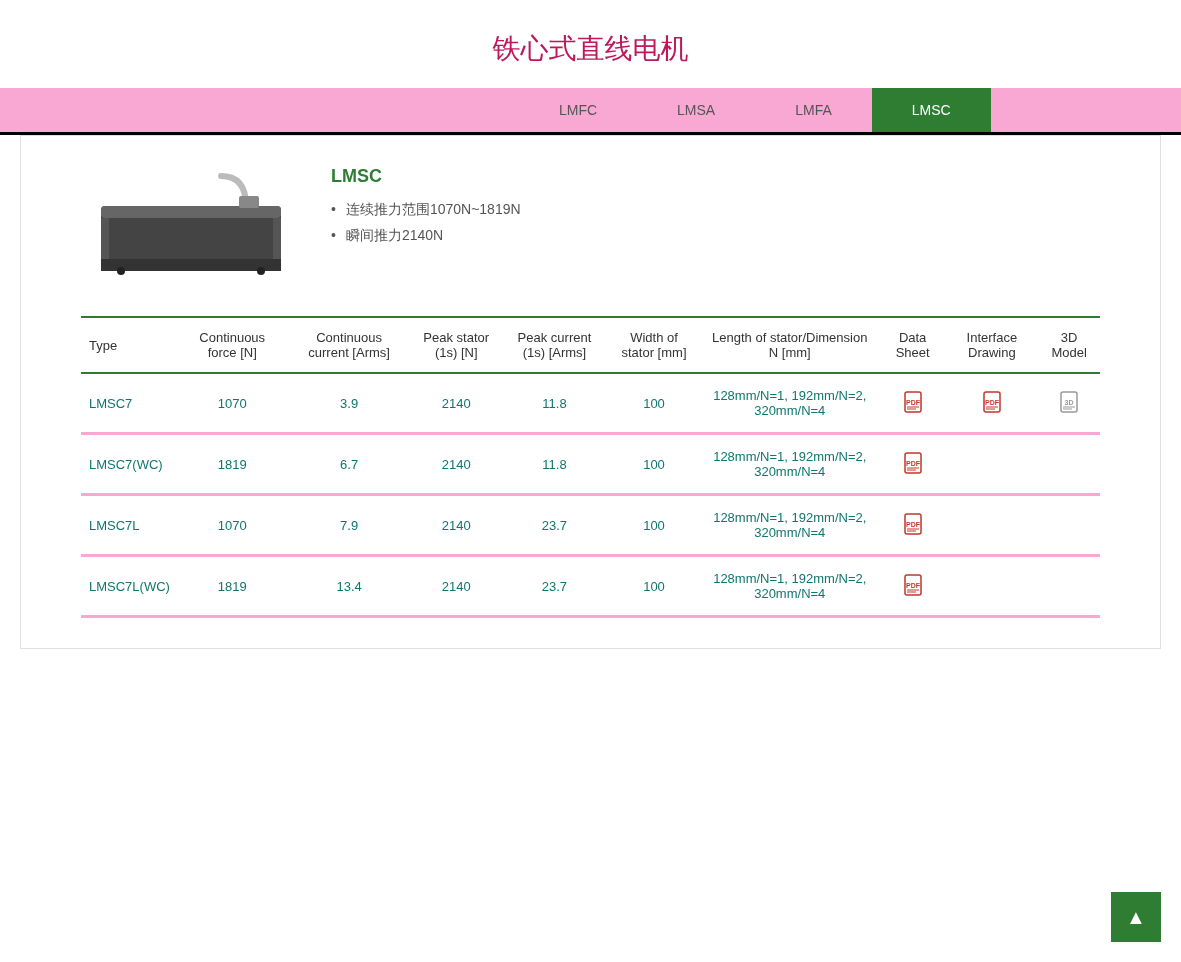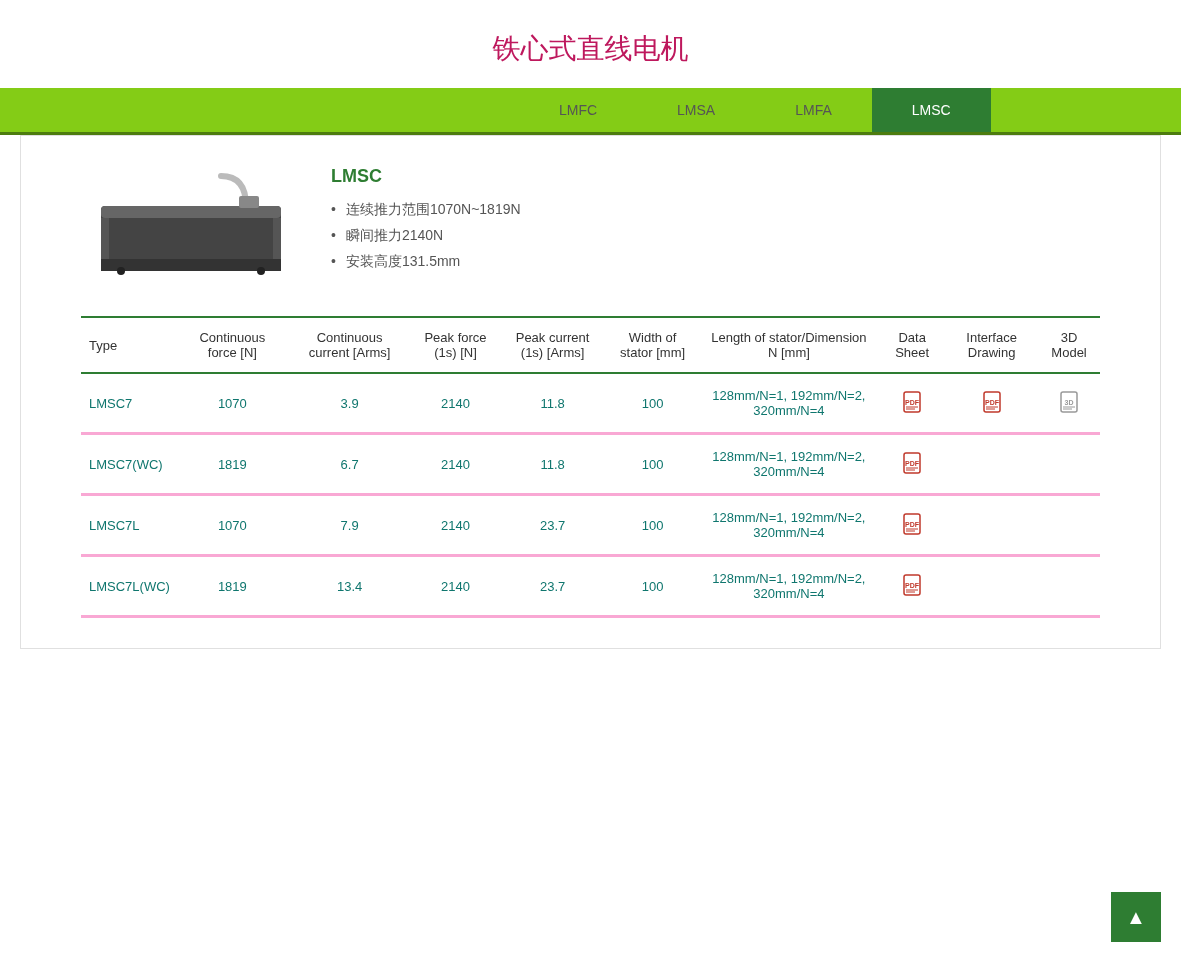--- a/index.html
+++ b/index.html
@@ -8,22 +8,22 @@
     .page-title {
       text-align: center;
       padding: 30px 0 20px;
       font-size: 28px;
       color: #be185d;
       font-weight: normal;
     }
 
     .tab-nav {
       display: flex;
-      border-bottom: 3px solid #4d7c0f;
-      background: #84cc16;
+      border-bottom: 3px solid #000000;
+      background: #f9a8d4;
       padding: 0 26px;
     }
 
     .tab-item {
       padding: 14px 40px;
       cursor: pointer;
       font-size: 14px;
       color: #555;
       border: none;
       background: none;
@@ -183,32 +183,31 @@
         <circle cx="170" cy="105" r="4" fill="#222"></circle>
 
         <rect x="148" y="30" width="20" height="12" rx="2" fill="#888"></rect>
       </svg>
     </div>
     <div class="product-info">
       <div class="product-name">LMSC</div>
       <ul class="product-features">
         <li>连续推力范围1070N~1819N</li>
         <li>瞬间推力2140N</li>
-        <li>安装高度131.5mm</li>
       </ul>
     </div>
   </div>
 
   <table class="data-table">
     <thead>
       <tr class="table-header-row">
         <th>Type</th>
         <th>Continuous force [N]</th>
         <th>Continuous current [Arms]</th>
-        <th>Peak force (1s) [N]</th>
+        <th>Peak stator (1s) [N]</th>
         <th>Peak current (1s) [Arms]</th>
         <th>Width of stator [mm]</th>
         <th>Length of stator/Dimension N [mm]</th>
         <th>Data Sheet</th>
         <th>Interface Drawing</th>
         <th>3D Model</th>
       </tr>
     </thead>
     <tbody id="table-body">
     <tr>

